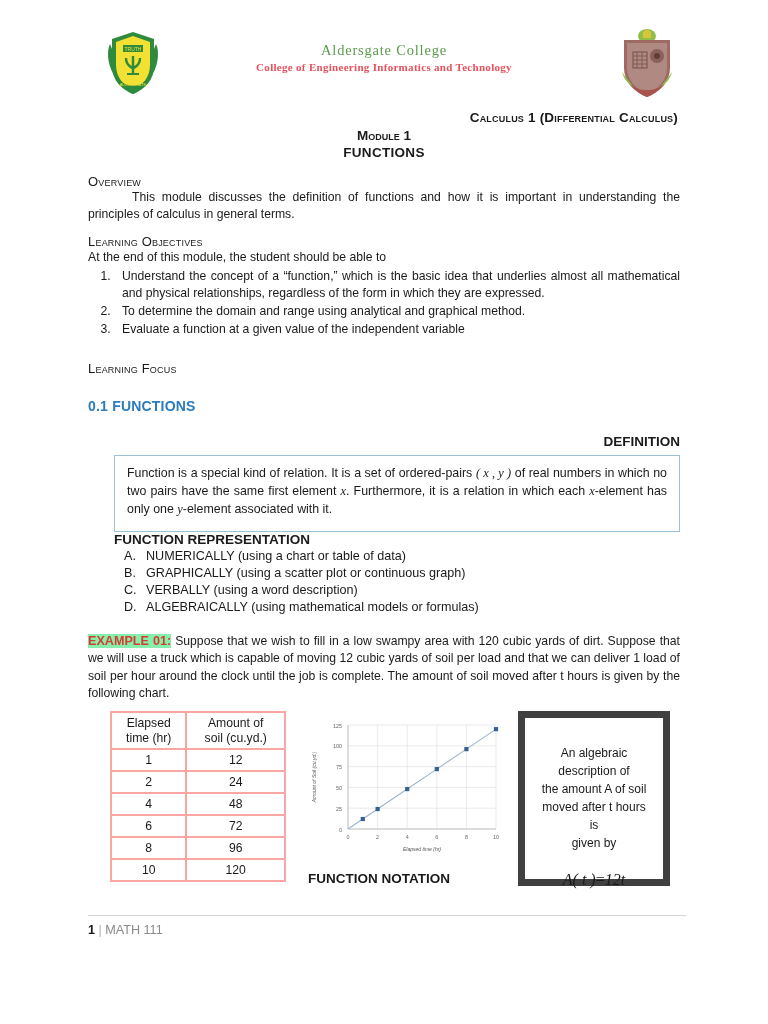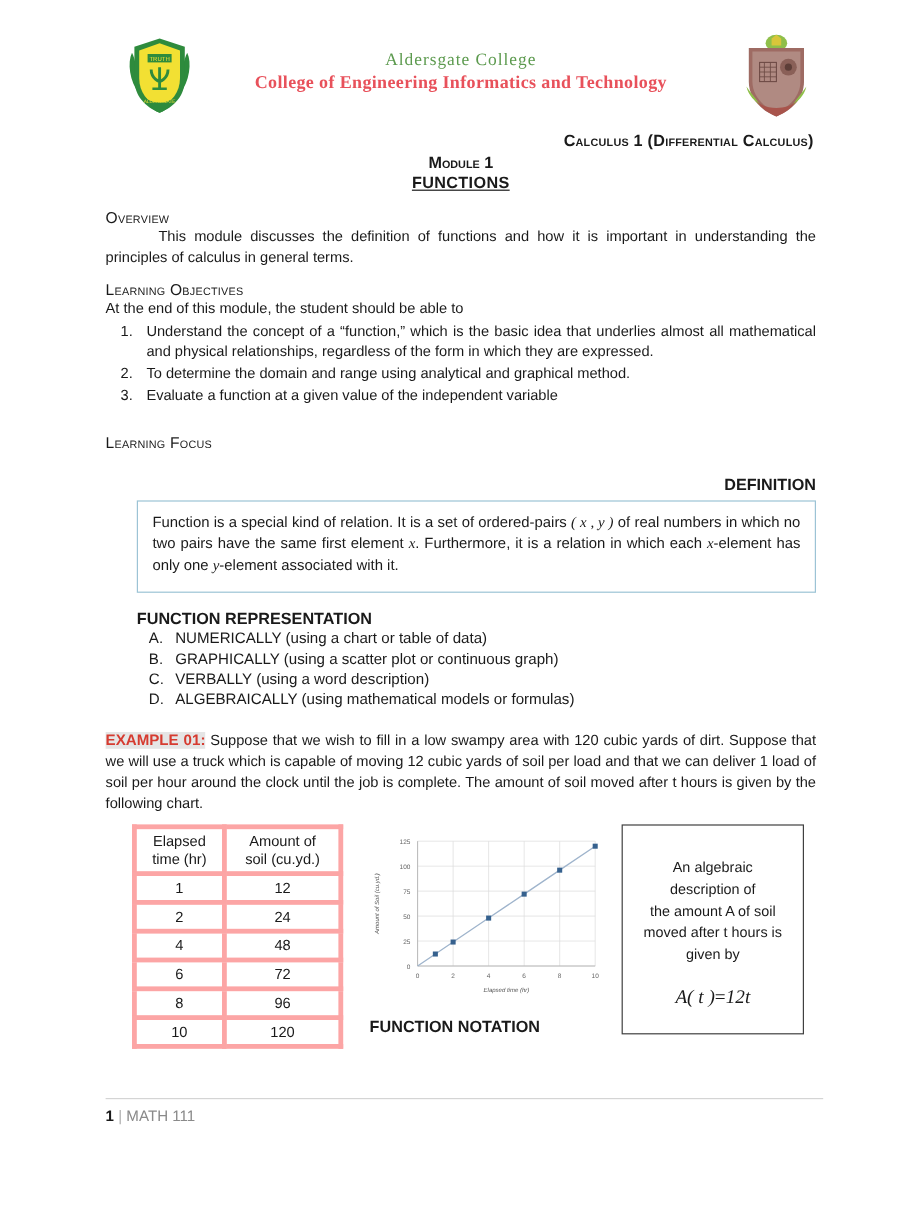--- a/index.html
+++ b/index.html
@@ -39,21 +39,21 @@
     padding-top: 16px;
   }
   .school-name {
     font-family: "Liberation Serif", serif;
     font-size: 14.5px;
     letter-spacing: 0.8px;
     color: #5c9a4e;
   }
   .dept-name {
     font-family: "Liberation Serif", serif;
-    font-size: 15px;
+    font-size: 11px;
     font-weight: bold;
     letter-spacing: 0.3px;
     color: #e8515b;
     margin-top: 2px;
   }
 
   .course-line {
     text-align: right;
     font-size: 13.5px;
     font-weight: bold;
@@ -64,21 +64,21 @@
   }
 
   .module-block {
     text-align: center;
     font-weight: bold;
     font-size: 13px;
     line-height: 1.25;
     margin-top: 3px;
   }
   .module-line-1 { font-variant: small-caps; font-size: 13.5px; }
-  .module-line-2 { font-size: 13.5px; letter-spacing: 0.3px; text-decoration: underline; }
+  .module-line-2 { font-size: 13.5px; letter-spacing: 0.3px; }
 
   
   .sec-head {
     font-weight: normal;
     font-variant: small-caps;
     font-size: 13px;
     letter-spacing: 0.2px;
     margin-top: 12px;
   }
   .body-text {
@@ -121,21 +121,20 @@
     padding: 9px 12px 12px 12px;
     font-size: 12.4px;
     line-height: 1.45;
     text-align: justify;
   }
   .mvar { font-family: "Liberation Serif", serif; font-style: italic; }
 
   .rep-title {
     font-weight: bold;
     font-size: 13.5px;
-    margin-top: 14px;
   }
   .rep-list {
     list-style: none;
     margin: 1px 0 0 0;
     padding-left: 10px;
     font-size: 12.6px;
     line-height: 1.35;
   }
   .rep-list li { display: flex; gap: 8px; }
   .rep-letter { width: 14px; }
@@ -143,40 +142,40 @@
   
   .example-para {
     margin-top: 17px;
     font-size: 12.2px;
     line-height: 1.42;
     text-align: justify;
   }
   .example-tag {
     color: #d63b30;
     font-weight: bold;
-    background: #e5e5e5;
+    background: #86efac;
     font-size: 12.6px;
   }
 
   
   .fig-row {
     display: flex;
     align-items: flex-start;
     margin-top: 9px;
     gap: 0;
   }
 
   .data-table {
     border-collapse: collapse;
     margin-left: 22px;
     width: 176px;
     font-size: 12.2px;
   }
   .data-table td {
-    border: 4px solid #fca5a5;
+    border: 2px solid #fca5a5;
     text-align: center;
     padding: 3px 2px;
     height: 20px;
   }
   .data-table td.hdr {
     line-height: 1.18;
     padding: 3px 4px;
     height: 34px;
     vertical-align: middle;
   }
@@ -187,21 +186,21 @@
     font-weight: bold;
     font-size: 13.5px;
     margin-top: 6px;
     margin-left: 6px;
   }
 
   .algebra-box {
     margin-left: 16px;
     width: 152px;
     height: 175px;
-    border: 1px solid #404040;
+    border: 7px solid #404040;
     padding: 26px 12px 0 12px;
     text-align: center;
     font-size: 12px;
     line-height: 1.5;
   }
   .formula {
     font-family: "Liberation Serif", serif;
     font-size: 16px;
     font-style: italic;
     margin-top: 16px;
@@ -278,20 +277,21 @@
 
   <div class="sec-head">Learning Objectives</div>
   <div class="body-text">At the end of this module, the student should be able to</div>
   <ol class="obj-list">
     <li>Understand the concept of a “function,” which is the basic idea that underlies almost all mathematical and physical relationships, regardless of the form in which they are expressed.</li>
     <li>To determine the domain and range using analytical and graphical method.</li>
     <li>Evaluate a function at a given value of the independent variable</li>
   </ol>
 
   <div class="sec-head" style="margin-top:22px">Learning Focus</div>
+  <div class="blue-head">0.1 FUNCTIONS</div>
 
   <div class="def-wrap">
     <div class="def-title">DEFINITION</div>
     <div class="def-box">
       <span>Function is a special kind of relation. It is a set of ordered-pairs </span><span class="mvar">( x , y )</span><span> of real numbers in which no two pairs have the same first element </span><span class="mvar">x</span><span>. Furthermore, it is a relation in which each </span><span class="mvar">x</span><span>-element has only one </span><span class="mvar">y</span><span>-element associated with it.</span>
     </div>
 
     <div class="rep-title">FUNCTION REPRESENTATION</div>
     <ul class="rep-list">
       <li>

